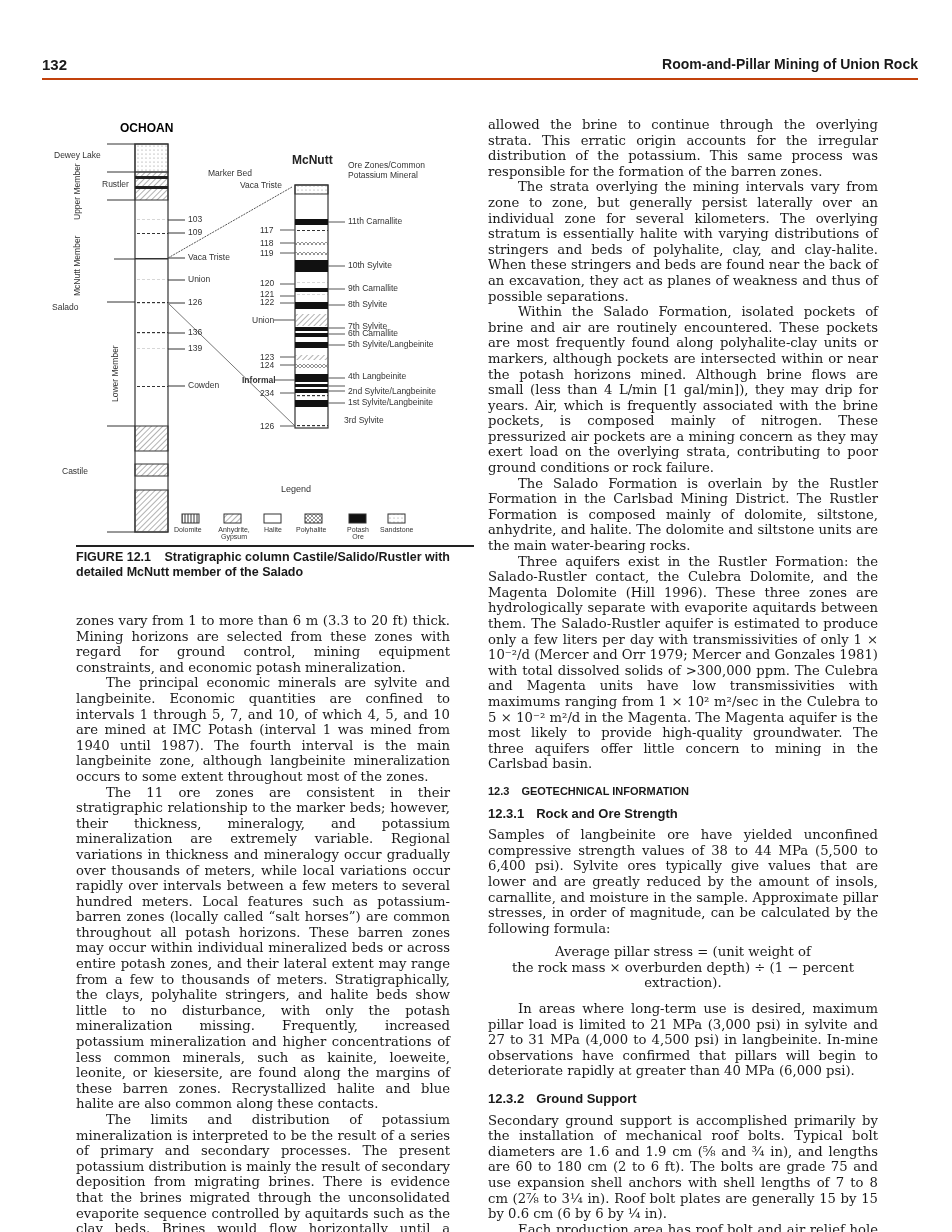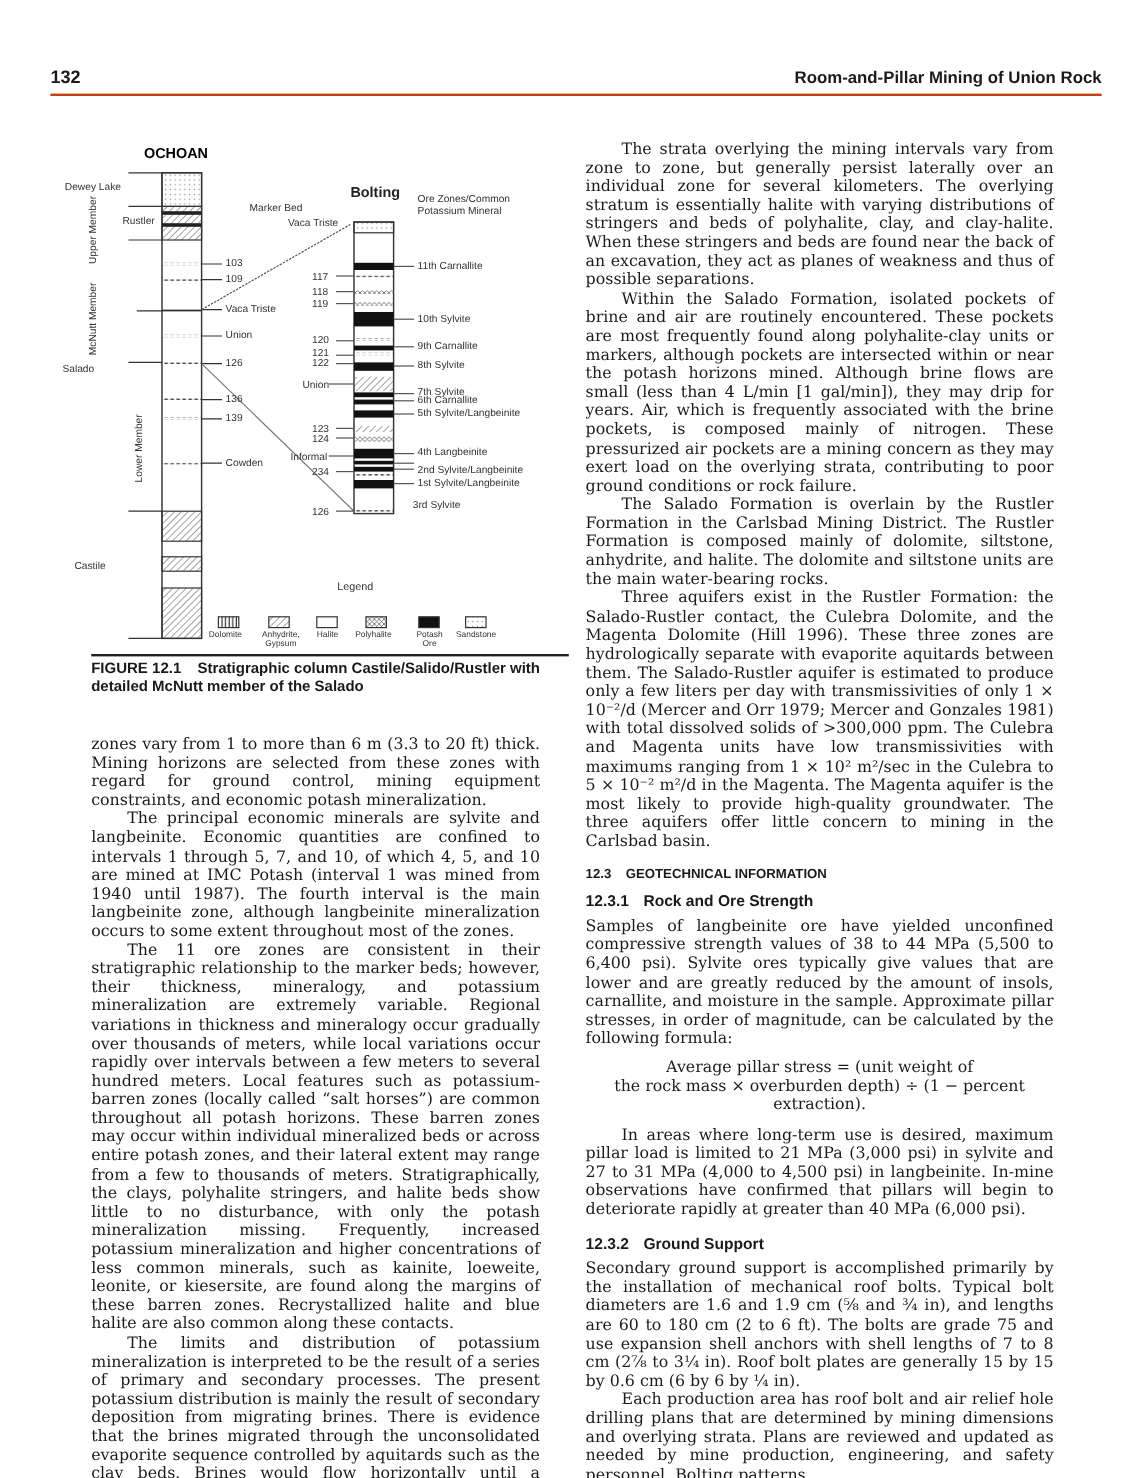--- a/index.html
+++ b/index.html
@@ -166,36 +166,36 @@
   <span class="lbl" style="left:136px;top:115px;">109</span>
   <span class="lbl" style="left:136px;top:140px;">Vaca Triste</span>
   <span class="lbl" style="left:136px;top:162px;">Union</span>
   <span class="lbl" style="left:136px;top:185px;">126</span>
   <span class="lbl" style="left:136px;top:215px;">136</span>
   <span class="lbl" style="left:136px;top:231px;">139</span>
   <span class="lbl" style="left:136px;top:268px;">Cowden</span>
 
   
   <span class="lbl" style="left:156px;top:56px;">Marker Bed</span>
-  <span class="lbl" style="left:240px;top:41px;font-size:12px;font-weight:bold;color:#222;">Bolting</span>
+  <span class="lbl" style="left:240px;top:41px;font-size:12px;font-weight:bold;color:#222;">McNutt</span>
   <span class="lbl" style="left:296px;top:48px;">Ore Zones/Common</span>
   <span class="lbl" style="left:296px;top:58px;">Potassium Mineral</span>
 
   
   <span class="lbl" style="left:188px;top:68px;">Vaca Triste</span>
   <span class="lbl" style="left:208px;top:113px;">117</span>
   <span class="lbl" style="left:208px;top:126px;">118</span>
   <span class="lbl" style="left:208px;top:136px;">119</span>
   <span class="lbl" style="left:208px;top:166px;">120</span>
   <span class="lbl" style="left:208px;top:177px;">121</span>
   <span class="lbl" style="left:208px;top:185px;">122</span>
   <span class="lbl" style="left:200px;top:203px;">Union</span>
   <span class="lbl" style="left:208px;top:240px;">123</span>
   <span class="lbl" style="left:208px;top:248px;">124</span>
-  <span class="lbl" style="left:190px;top:263px;">Informal</span>
+  <span class="lbl" style="left:190px;top:263px;font-weight:bold;">Informal</span>
   <span class="lbl" style="left:208px;top:276px;">234</span>
   <span class="lbl" style="left:208px;top:309px;">126</span>
 
   
   <span class="lbl" style="left:296px;top:104px;">11th Carnallite</span>
   <span class="lbl" style="left:296px;top:148px;">10th Sylvite</span>
   <span class="lbl" style="left:296px;top:171px;">9th Carnallite</span>
   <span class="lbl" style="left:296px;top:187px;">8th Sylvite</span>
   <span class="lbl" style="left:296px;top:209px;">7th Sylvite</span>
   <span class="lbl" style="left:296px;top:216px;">6th Carnallite</span>
@@ -222,20 +222,21 @@
 </div>
 
 <div class="col col-left">
   <p>zones vary from 1 to more than 6 m (3.3 to 20 ft) thick. Mining horizons are selected from these zones with regard for ground control, mining equipment constraints, and economic potash mineralization.</p>
   <p class="indent">The principal economic minerals are sylvite and langbeinite. Economic quantities are confined to intervals 1 through 5, 7, and 10, of which 4, 5, and 10 are mined at IMC Potash (interval 1 was mined from 1940 until 1987). The fourth interval is the main langbeinite zone, although langbeinite mineralization occurs to some extent throughout most of the zones.</p>
   <p class="indent">The 11 ore zones are consistent in their stratigraphic relationship to the marker beds; however, their thickness, mineralogy, and potassium mineralization are extremely variable. Regional variations in thickness and mineralogy occur gradually over thousands of meters, while local variations occur rapidly over intervals between a few meters to several hundred meters. Local features such as potassium-barren zones (locally called “salt horses”) are common throughout all potash horizons. These barren zones may occur within individual mineralized beds or across entire potash zones, and their lateral extent may range from a few to thousands of meters. Stratigraphically, the clays, polyhalite stringers, and halite beds show little to no disturbance, with only the potash mineralization missing. Frequently, increased potassium mineralization and higher concentrations of less common minerals, such as kainite, loeweite, leonite, or kiesersite, are found along the margins of these barren zones. Recrystallized halite and blue halite are also common along these contacts.</p>
   <p class="indent">The limits and distribution of potassium mineralization is interpreted to be the result of a series of primary and secondary processes. The present potassium distribution is mainly the result of secondary deposition from migrating brines. There is evidence that the brines migrated through the unconsolidated evaporite sequence controlled by aquitards such as the clay beds. Brines would flow horizontally until a channel was intersected that</p>
 </div>
 
 <div class="col col-right">
+  <p>allowed the brine to continue through the overlying strata. This erratic origin accounts for the irregular distribution of the potassium. This same process was responsible for the formation of the barren zones.</p>
   <p class="indent">The strata overlying the mining intervals vary from zone to zone, but generally persist laterally over an individual zone for several kilometers. The overlying stratum is essentially halite with varying distributions of stringers and beds of polyhalite, clay, and clay-halite. When these stringers and beds are found near the back of an excavation, they act as planes of weakness and thus of possible separations.</p>
   <p class="indent">Within the Salado Formation, isolated pockets of brine and air are routinely encountered. These pockets are most frequently found along polyhalite-clay units or markers, although pockets are intersected within or near the potash horizons mined. Although brine flows are small (less than 4 L/min [1 gal/min]), they may drip for years. Air, which is frequently associated with the brine pockets, is composed mainly of nitrogen. These pressurized air pockets are a mining concern as they may exert load on the overlying strata, contributing to poor ground conditions or rock failure.</p>
   <p class="indent">The Salado Formation is overlain by the Rustler Formation in the Carlsbad Mining District. The Rustler Formation is composed mainly of dolomite, siltstone, anhydrite, and halite. The dolomite and siltstone units are the main water-bearing rocks.</p>
   <p class="indent">Three aquifers exist in the Rustler Formation: the Salado-Rustler contact, the Culebra Dolomite, and the Magenta Dolomite (Hill 1996). These three zones are hydrologically separate with evaporite aquitards between them. The Salado-Rustler aquifer is estimated to produce only a few liters per day with transmissivities of only 1 × 10⁻²/d (Mercer and Orr 1979; Mercer and Gonzales 1981) with total dissolved solids of &gt;300,000 ppm. The Culebra and Magenta units have low transmissivities with maximums ranging from 1 × 10² m²/sec in the Culebra to 5 × 10⁻² m²/d in the Magenta. The Magenta aquifer is the most likely to provide high-quality groundwater. The three aquifers offer little concern to mining in the Carlsbad basin.</p>
 
   <h2>
     <span class="num">12.3</span><span>GEOTECHNICAL INFORMATION</span>
   </h2>
   <h3>
     <span class="num">12.3.1</span><span>Rock and Ore Strength</span>

